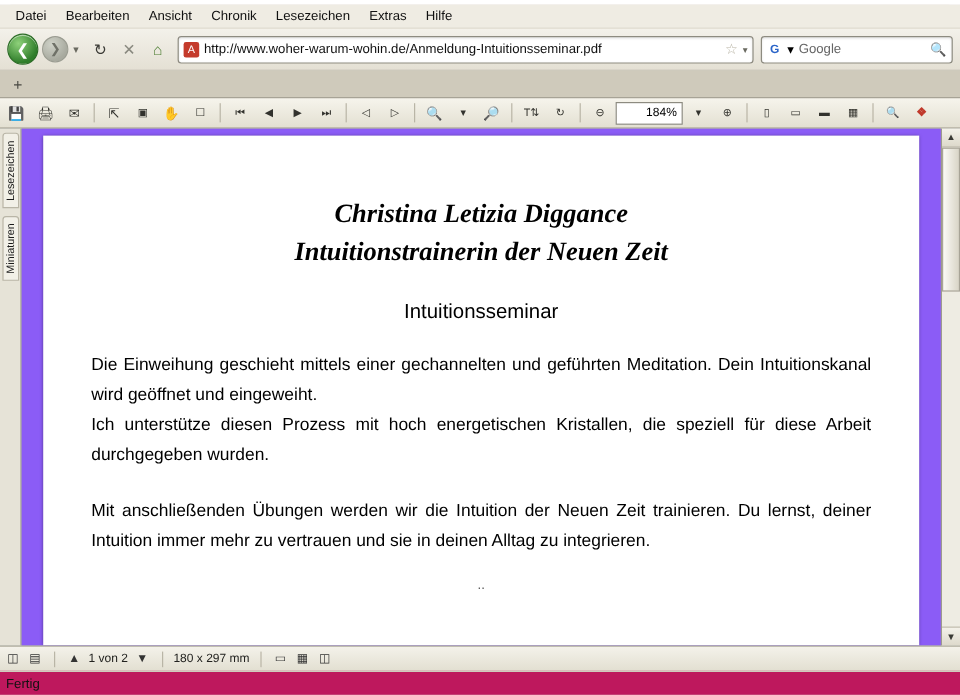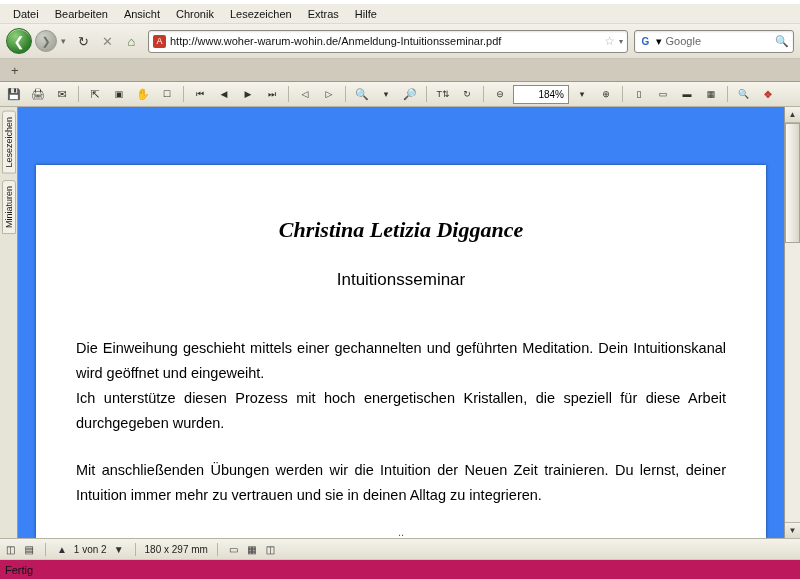--- a/index.html
+++ b/index.html
@@ -275,26 +275,25 @@
     color: #1a1a1a;
     background: #f2f0e7;
     border: 1px solid #b9b5a6;
     border-radius: 0 0 3px 3px;
     padding: 5px 1px;
     margin-bottom: 6px;
     white-space: nowrap;
   }
   .pdfviewport {
     flex: 1;
-    background: #3b82f6;
+    background: #8b5cf6;
     display: flex;
     justify-content: center;
     overflow: hidden;
     position: relative;
-    align-items: flex-end;
   }
   .page {
     background: #fff;
     width: 730px;
     margin-top: 6px;
     box-shadow: 0 0 3px rgba(0,0,0,.5);
     padding: 28px 40px 0 40px;
     box-sizing: border-box;
     font-family: "Liberation Sans", sans-serif;
     color: #000;
@@ -313,21 +312,21 @@
     font-weight: normal;
     font-size: 17px;
     margin: 26px 0 0 0;
   }
   .doc-p {
     font-size: 14.5px;
     line-height: 1.72;
     text-align: justify;
     margin: 0;
   }
-  .doc-body { margin-top: 46px; }
+  .doc-body { margin-top: 22px; }
   .doc-gap { height: 22px; }
   .dots {
     text-align: center;
     color: #555;
     font-size: 11px;
     margin-top: 18px;
   }
 
   
   .vscroll {
@@ -476,20 +475,21 @@
 
     <div class="main">
       <div class="sidestrip">
         <div class="vtab">Lesezeichen</div>
         <div class="vtab">Miniaturen</div>
       </div>
 
       <div class="pdfviewport">
         <div class="page">
           <div class="doc-title">Christina Letizia Diggance</div>
+          <div class="doc-title" style="margin-top:2px;">Intuitionstrainerin der Neuen Zeit</div>
           <div class="doc-sub">Intuitionsseminar</div>
           <div class="doc-body">
             <p class="doc-p">Die Einweihung geschieht mittels einer gechannelten und geführten Meditation. Dein Intuitionskanal wird geöffnet und eingeweiht.</p>
             <p class="doc-p">Ich unterstütze diesen Prozess mit hoch energetischen Kristallen, die speziell für diese Arbeit durchgegeben wurden.</p>
             <div class="doc-gap"></div>
             <p class="doc-p">Mit anschließenden Übungen werden wir die Intuition der Neuen Zeit trainieren. Du lernst, deiner Intuition immer mehr zu vertrauen und sie in deinen Alltag zu integrieren.</p>
           </div>
           <div class="dots">..</div>
         </div>
       </div>

